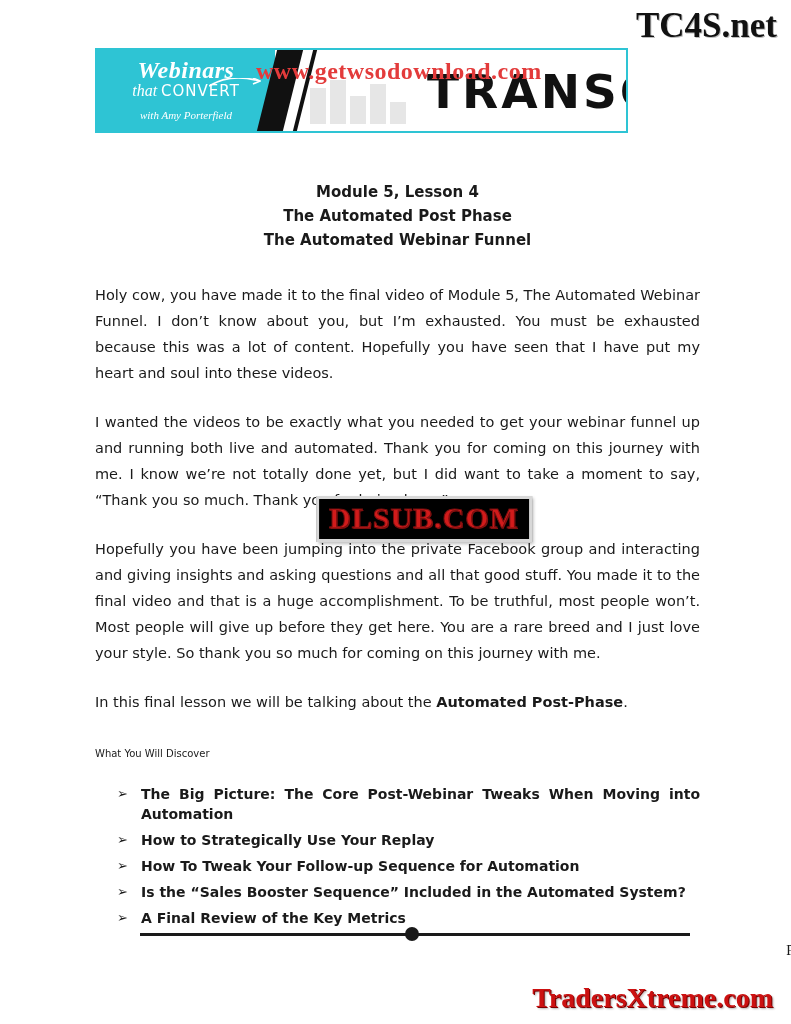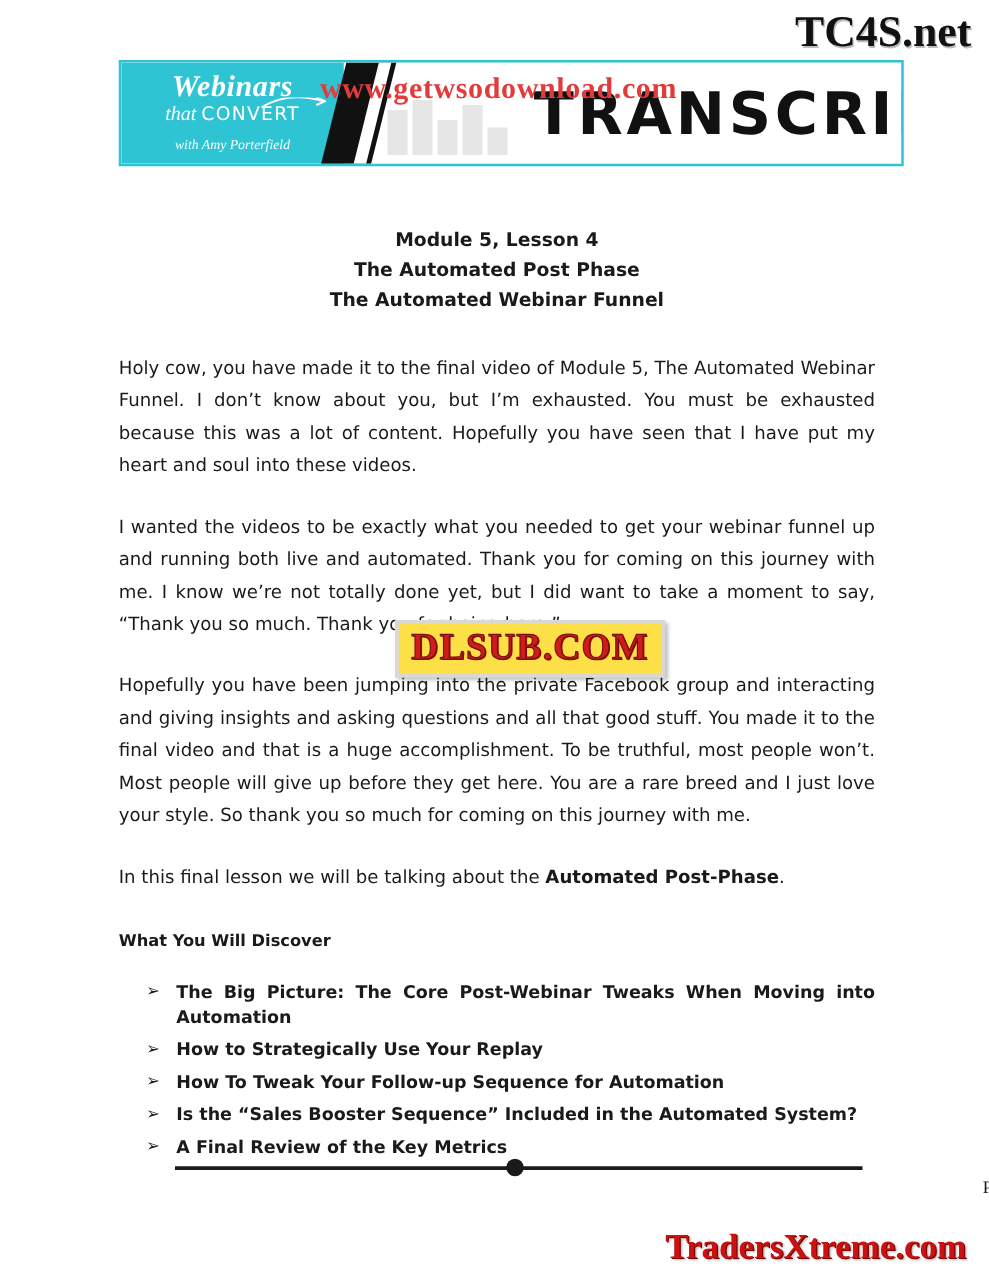--- a/index.html
+++ b/index.html
@@ -26,21 +26,21 @@
     color: #111111;
     letter-spacing: 0px;
     text-shadow: 1px 1px 0 #bdbdbd;
   }
 
   
   .banner {
     position: absolute;
     left: 95px;
     top: 48px;
-    width: 628px;
+    width: 533px;
     height: 85px;
     border: 2px solid #2ec4d4;
     box-sizing: border-box;
     background: #ffffff;
     overflow: hidden;
   }
   .banner-left {
     position: absolute;
     left: 0;
     top: 0;
@@ -163,22 +163,22 @@
   .doc p {
     margin: 0 0 23px 0;
     text-align: justify;
     font-size: 14.5px;
     line-height: 26px;
   }
   .doc p.last-para {
     margin-bottom: 26px;
   }
   .section-head {
-    font-weight: bold;
-    font-size: 13px;
+    font-weight: normal;
+    font-size: 10px;
     margin: 0 0 17px 0;
   }
   ul.discover {
     list-style: none;
     margin: 0;
     padding: 0 0 0 18px;
   }
   ul.discover li {
     position: relative;
     padding-left: 28px;
@@ -226,21 +226,21 @@
     margin-left: 33px;
   }
 
   
   .wm-dlsub {
     position: absolute;
     left: 424px;
     top: 496px;
     transform: translateX(-50%);
     z-index: 6;
-    background: #fde047;
+    background: #000000;
     border: 3px solid #d8d8d8;
     padding: 2px 10px 4px 10px;
     box-shadow: 2px 2px 3px rgba(0,0,0,0.25);
   }
   .wm-dlsub span {
     font-family: "Liberation Serif", serif;
     font-weight: bold;
     font-size: 30px;
     color: #d11b1b;
     letter-spacing: 1px;

